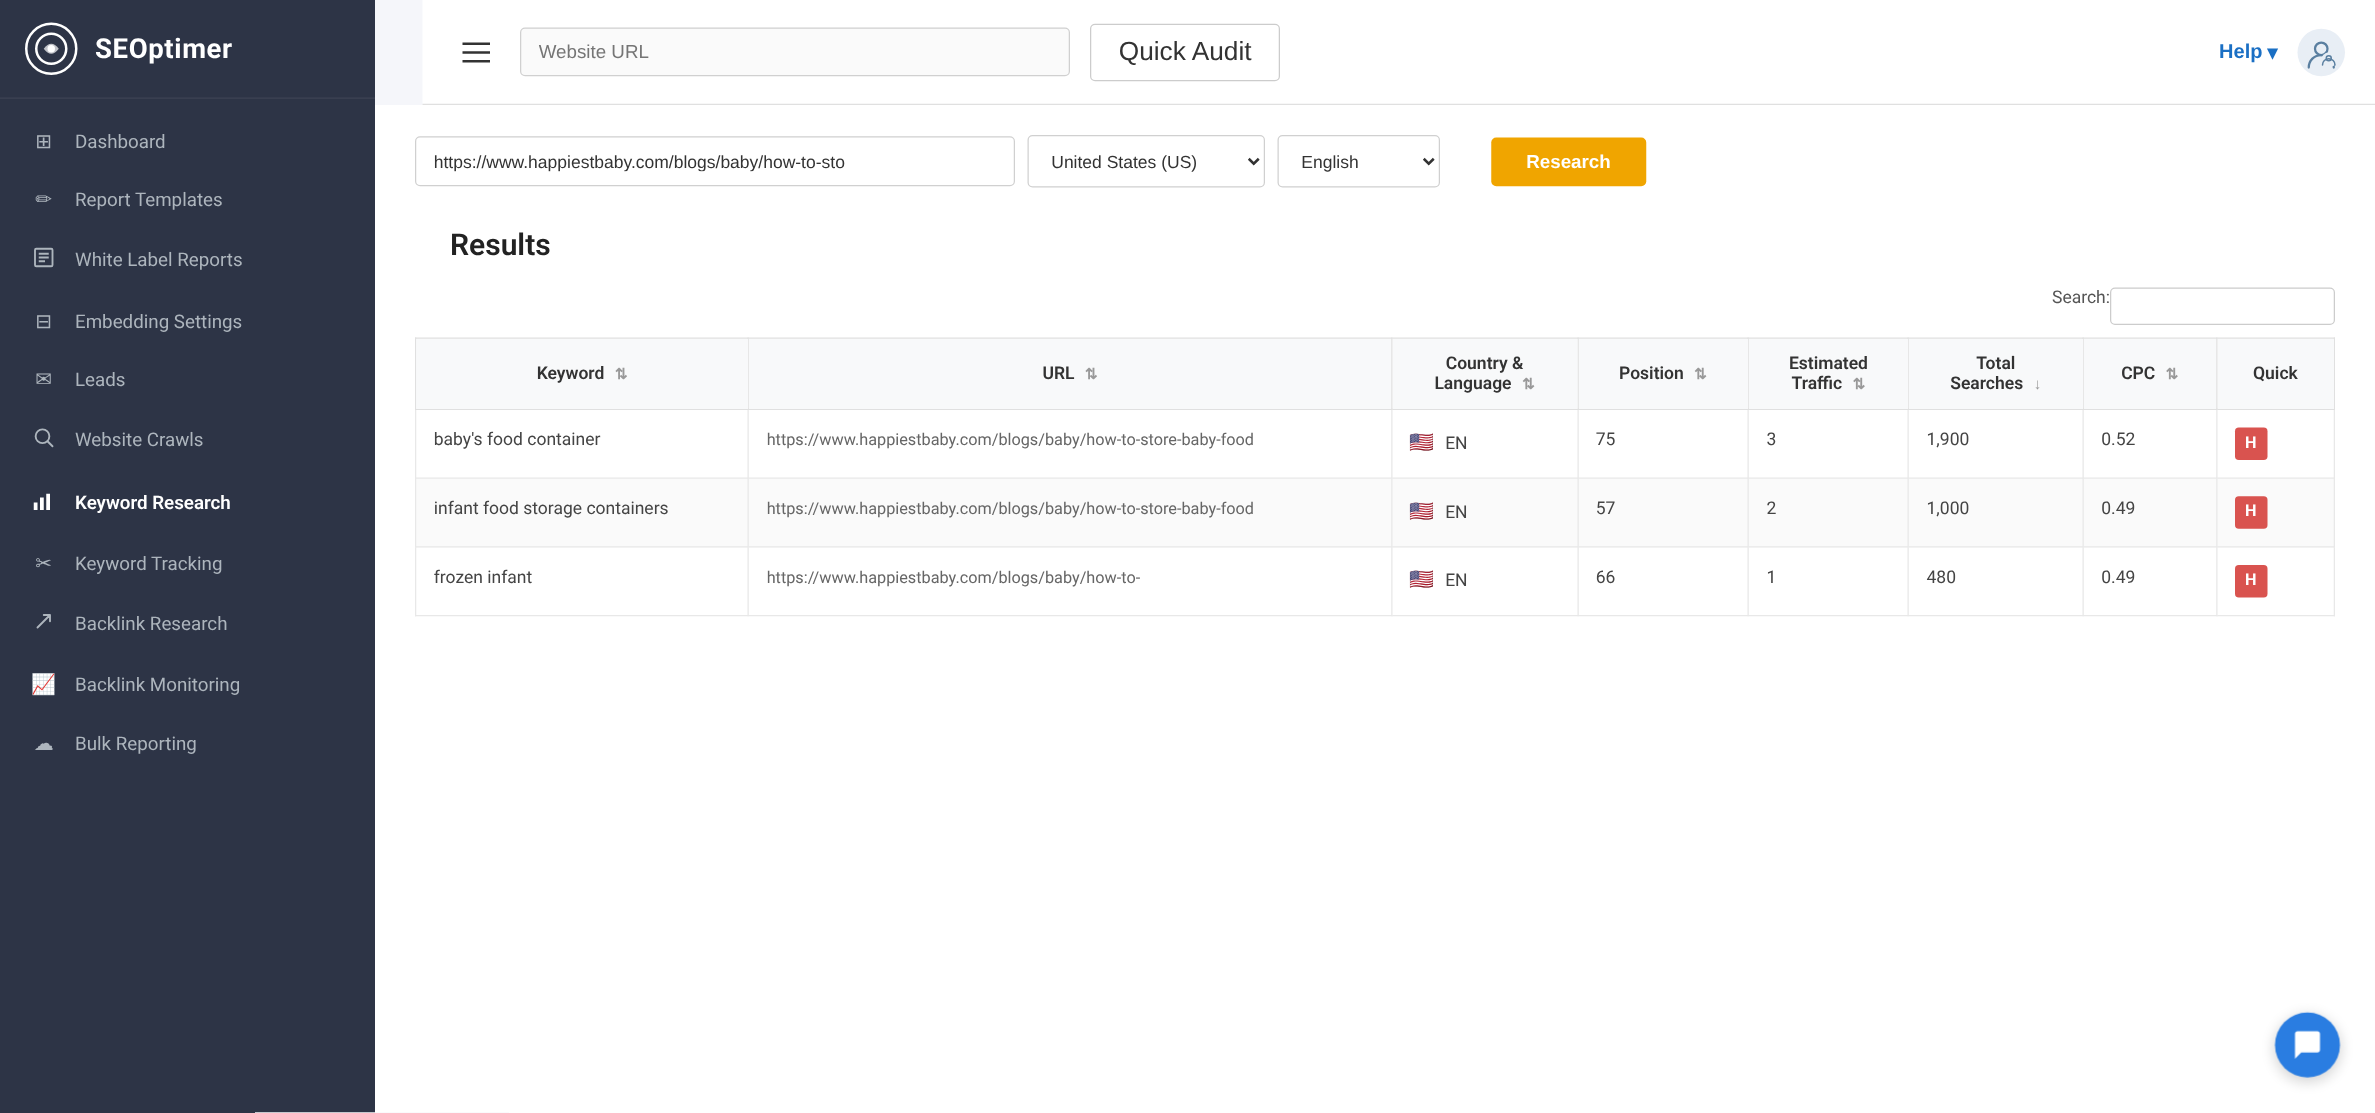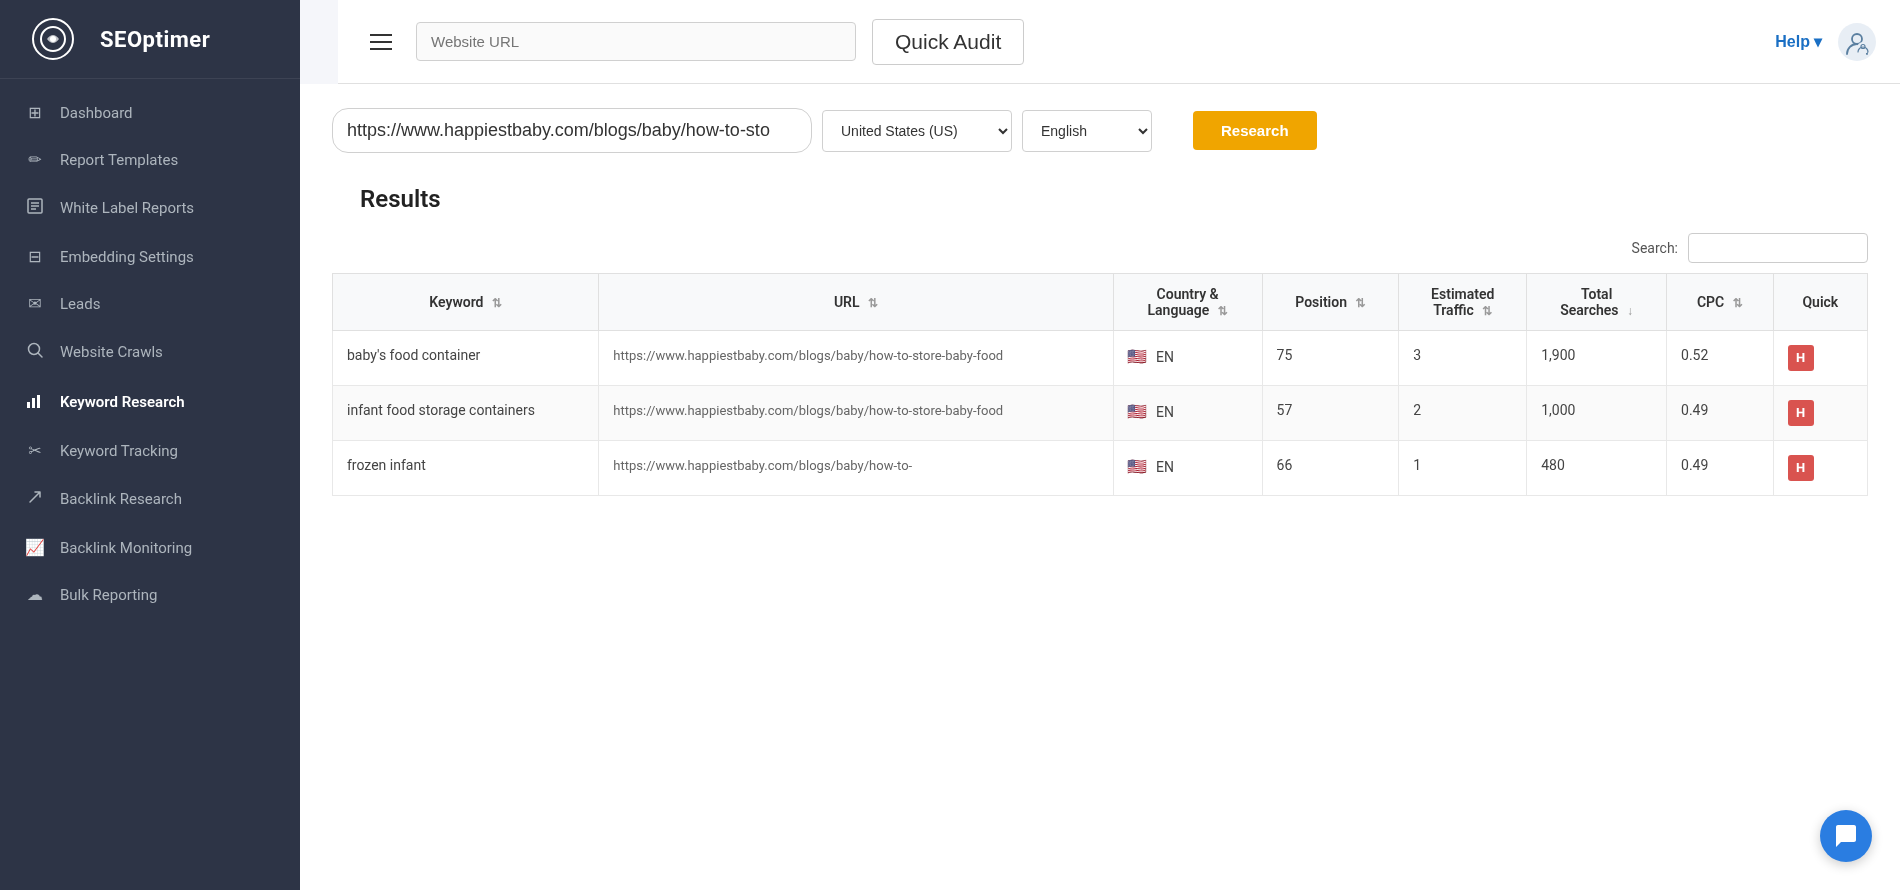--- a/index.html
+++ b/index.html
@@ -11,22 +11,22 @@
       background: #2d3446;
       color: #fff;
       display: flex;
       flex-direction: column;
       flex-shrink: 0;
       height: 100%;
     }
     .sidebar-logo {
       display: flex;
       align-items: center;
-      padding: 18px 32px;
-      gap: 26px;
+      padding: 18px 20px;
+      gap: 14px;
       border-bottom: 1px solid rgba(255,255,255,0.08);
     }
     .logo-icon {
       width: 42px;
       height: 42px;
       border: 2px solid #fff;
       border-radius: 50%;
       display: flex;
       align-items: center;
       justify-content: center;
@@ -184,22 +184,22 @@
       display: flex;
       gap: 10px;
       align-items: center;
       margin-bottom: 32px;
     }
     .url-input-main {
       flex: 1;
       max-width: 480px;
       padding: 11px 14px;
       border: 1px solid #d0d0d0;
-      border-radius: 16px;
-      font-size: 18px;
+      border-radius: 4px;
+      font-size: 14px;
       color: #333;
       outline: none;
     }
     .country-select, .language-select {
       padding: 11px 14px;
       border: 1px solid #d0d0d0;
       border-radius: 4px;
       font-size: 14px;
       color: #333;
       background: #fff;
@@ -226,22 +226,21 @@
       font-weight: 600;
       color: #222;
       margin-bottom: 20px;
       margin-left: 28px;
     }
 
     
     .table-search-row {
       display: flex;
       justify-content: flex-end;
-      align-items: center;
-      gap: 10px;
+      align-items: flex-start;
       margin-bottom: 10px;
     }
     .table-search-label {
       font-size: 14px;
       color: #555;
     }
     .table-search-input {
       padding: 6px 10px;
       border: 1px solid #ccc;
       border-radius: 4px;

